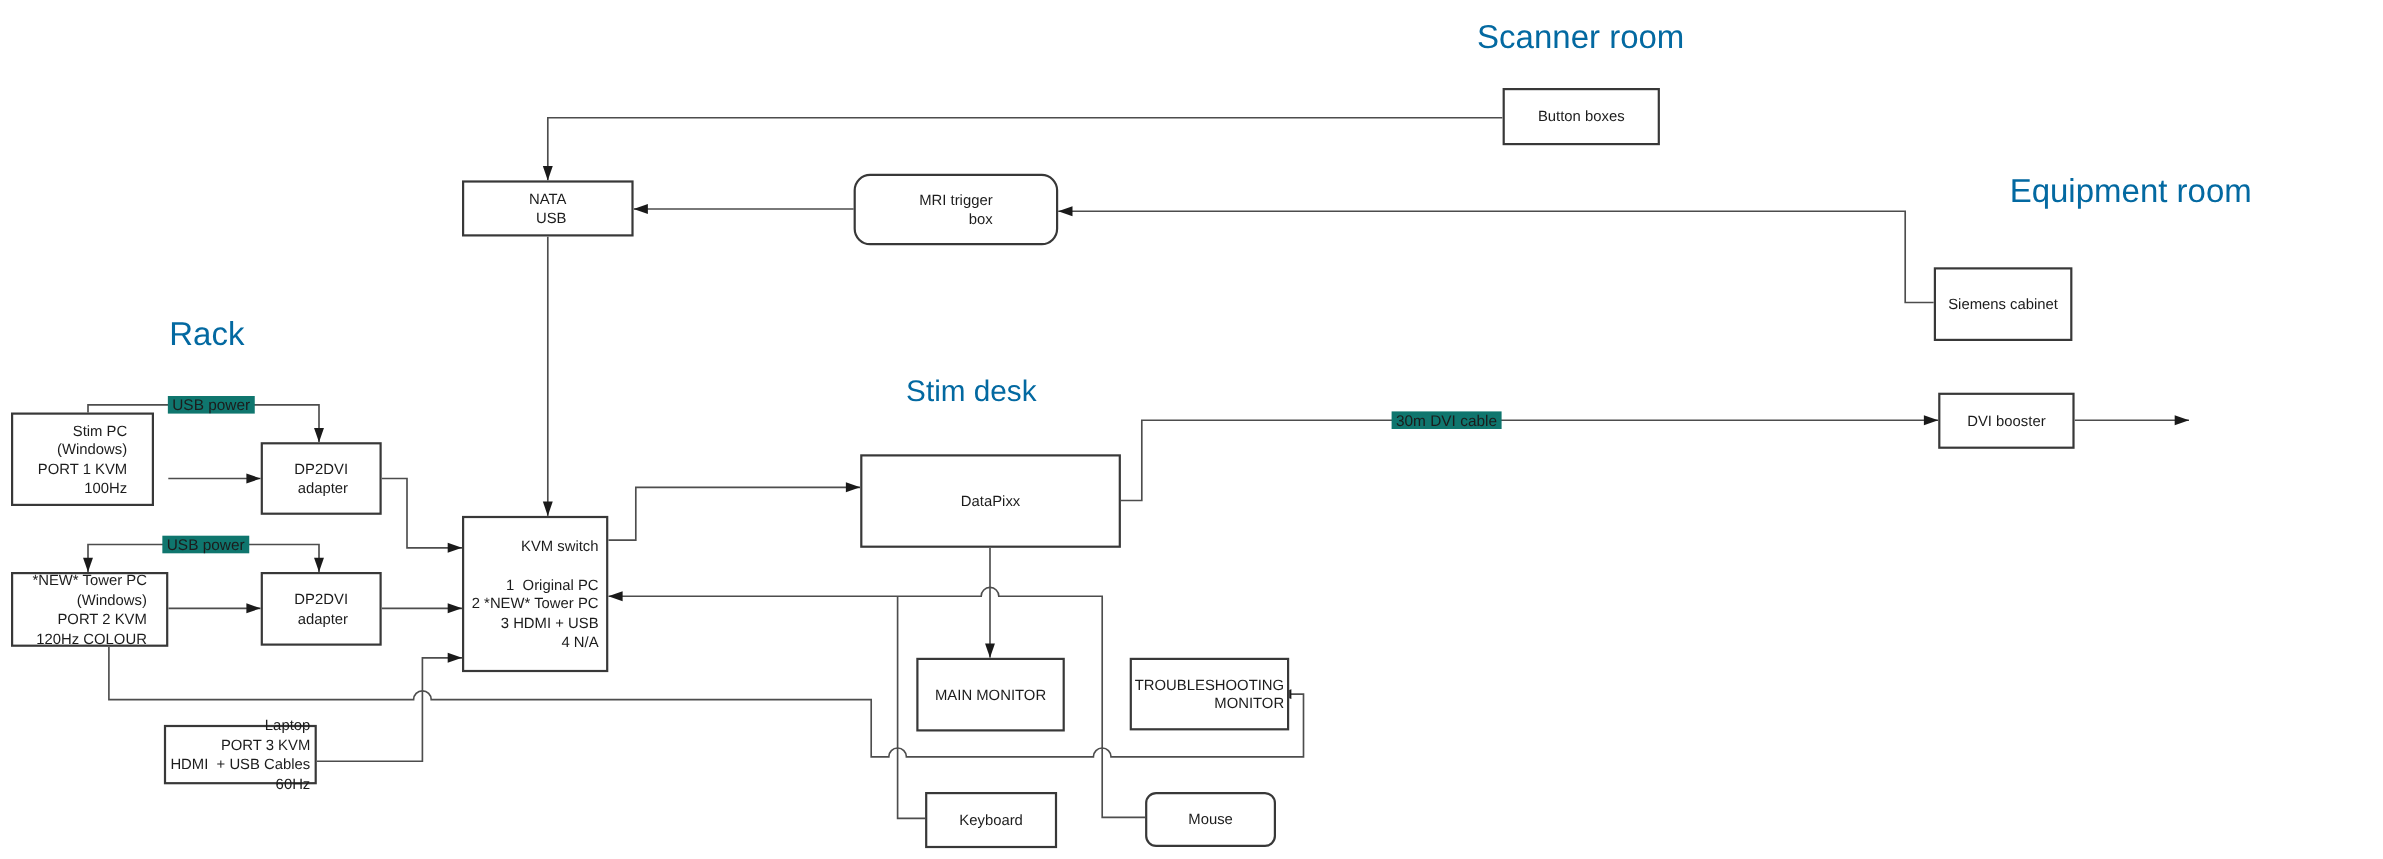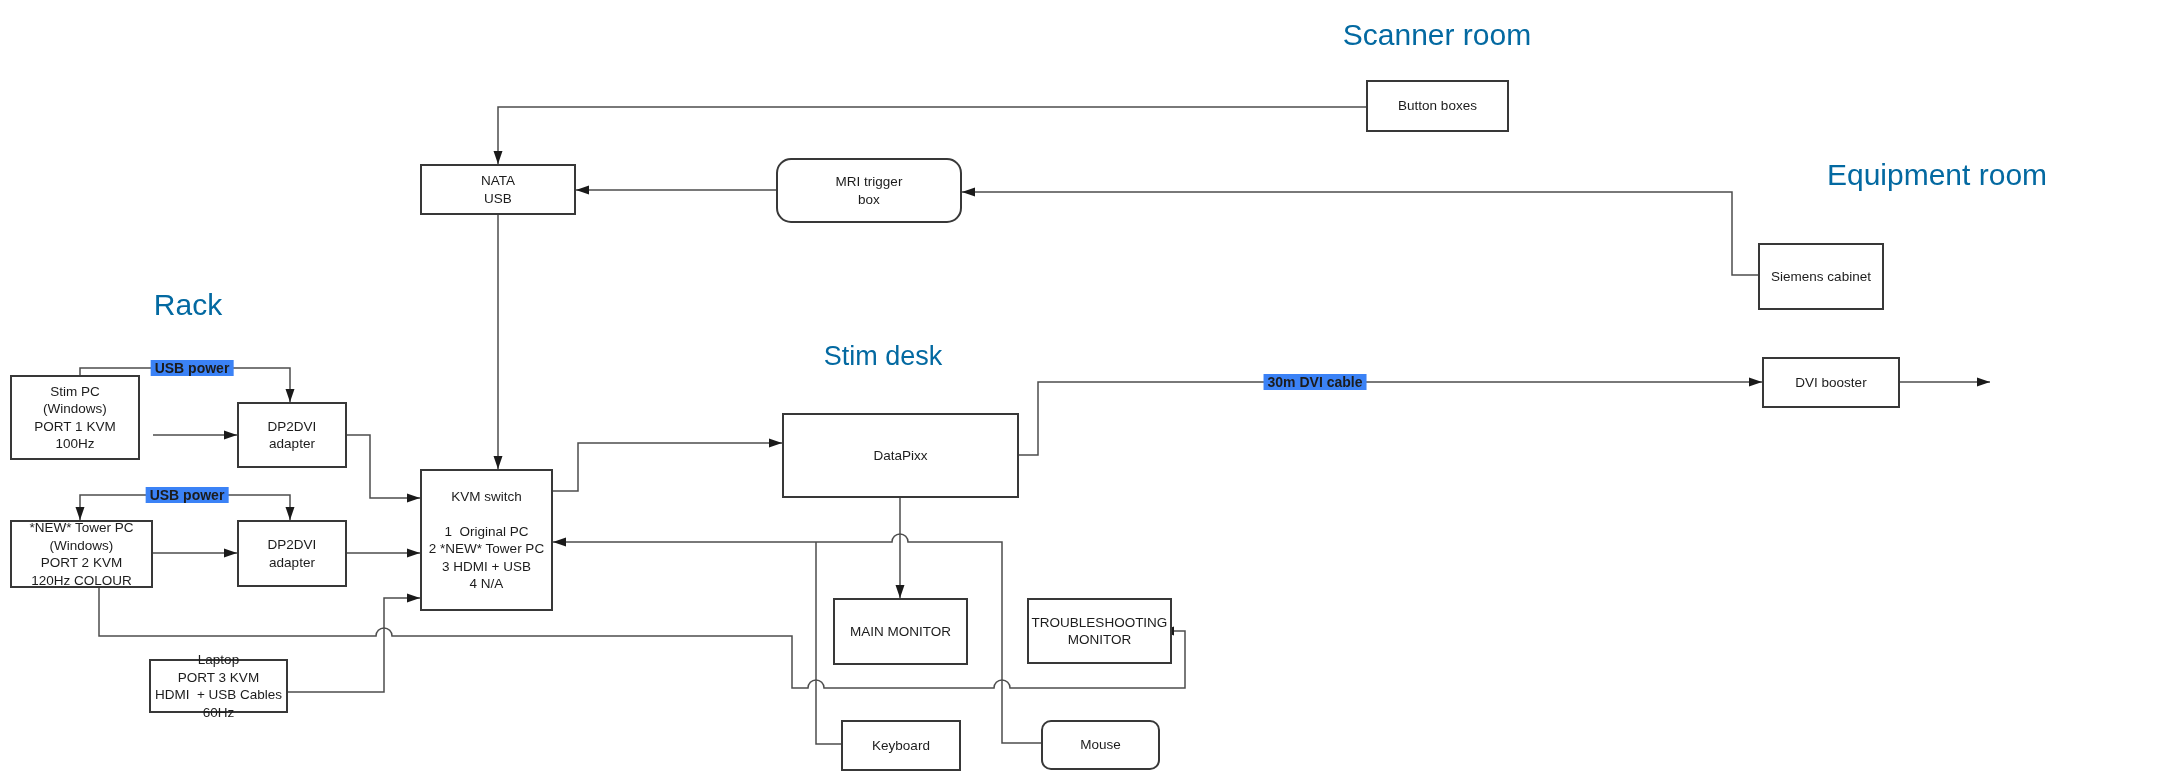--- a/index.html
+++ b/index.html
@@ -10,34 +10,34 @@
     font-family:"Liberation Sans", sans-serif;
     overflow:hidden;
   }
   #connector-layer{position:absolute;left:0;top:0;z-index:1;}
   .box{
     position:absolute;z-index:2;
     box-sizing:border-box;
     border:2px solid #383838;
     background:#ffffff;
     display:flex;align-items:center;justify-content:center;
-    text-align:center;white-space:pre;
+    text-align:right;white-space:pre;
     font-size:13.5px;line-height:17.5px;color:#1c1c1c;
   }
   .region-label{
     position:absolute;z-index:3;
     transform:translate(-50%,-50%);
     font-size:30px;color:#0369a1;white-space:nowrap;
   }
   .region-label.md{font-size:27px;}
   .edge-label{
     position:absolute;z-index:3;
     transform:translate(-50%,-50%);
-    background:#3b82f6;padding:0 4px;
-    font-size:14px;color:#1c1c1c;white-space:nowrap;font-weight:bold;
+    background:#0f766e;padding:0 4px;
+    font-size:14px;color:#1c1c1c;white-space:nowrap;
   }
 </style>
 </head>
 <body>
 
 <div id="stage">
   <svg id="connector-layer" width="2166" height="781" viewBox="0 0 2166 781" xmlns="http://www.w3.org/2000/svg">
       <path d="M1366,107 L498,107 L498,164" fill="none" stroke="#4d4d4d" stroke-width="1.5"></path>
       <polygon points="498,164 493.5,151 502.5,151" fill="#1a1a1a"></polygon>
       <path d="M776,190 L576,190" fill="none" stroke="#4d4d4d" stroke-width="1.5"></path>
@@ -83,21 +83,21 @@
 
   <div class="edge-label" style="left:192px;top:368px">USB power</div>
   <div class="edge-label" style="left:187px;top:495px">USB power</div>
   <div class="edge-label" style="left:1315px;top:382px">30m DVI cable</div>
 <div class="box" style="left: 1366px; top: 80px; width: 143px; height: 52px;">Button boxes</div>
     <div class="box" style="left: 420px; top: 164px; width: 156px; height: 51px;">NATA
 USB</div>
     <div class="box" style="left: 776px; top: 158px; width: 186px; height: 65px; border-radius: 15px;">MRI trigger
 box</div>
     <div class="box" style="left: 1758px; top: 243px; width: 126px; height: 67px;">Siemens cabinet</div>
-    <div class="box" style="left: 1762px; top: 357px; width: 138px; height: 51px;">DVI booster</div>
+    <div class="box" style="left: 1762px; top: 357px; width: 124px; height: 51px;">DVI booster</div>
     <div class="box" style="left: 10px; top: 375px; width: 130px; height: 85px;">Stim PC
 (Windows)
 PORT 1 KVM
 100Hz</div>
     <div class="box" style="left: 237px; top: 402px; width: 110px; height: 66px;">DP2DVI
 adapter</div>
     <div class="box" style="left: 10px; top: 520px; width: 143px; height: 68px;">*NEW* Tower PC
 (Windows)
 PORT 2 KVM
 120Hz COLOUR</div>

